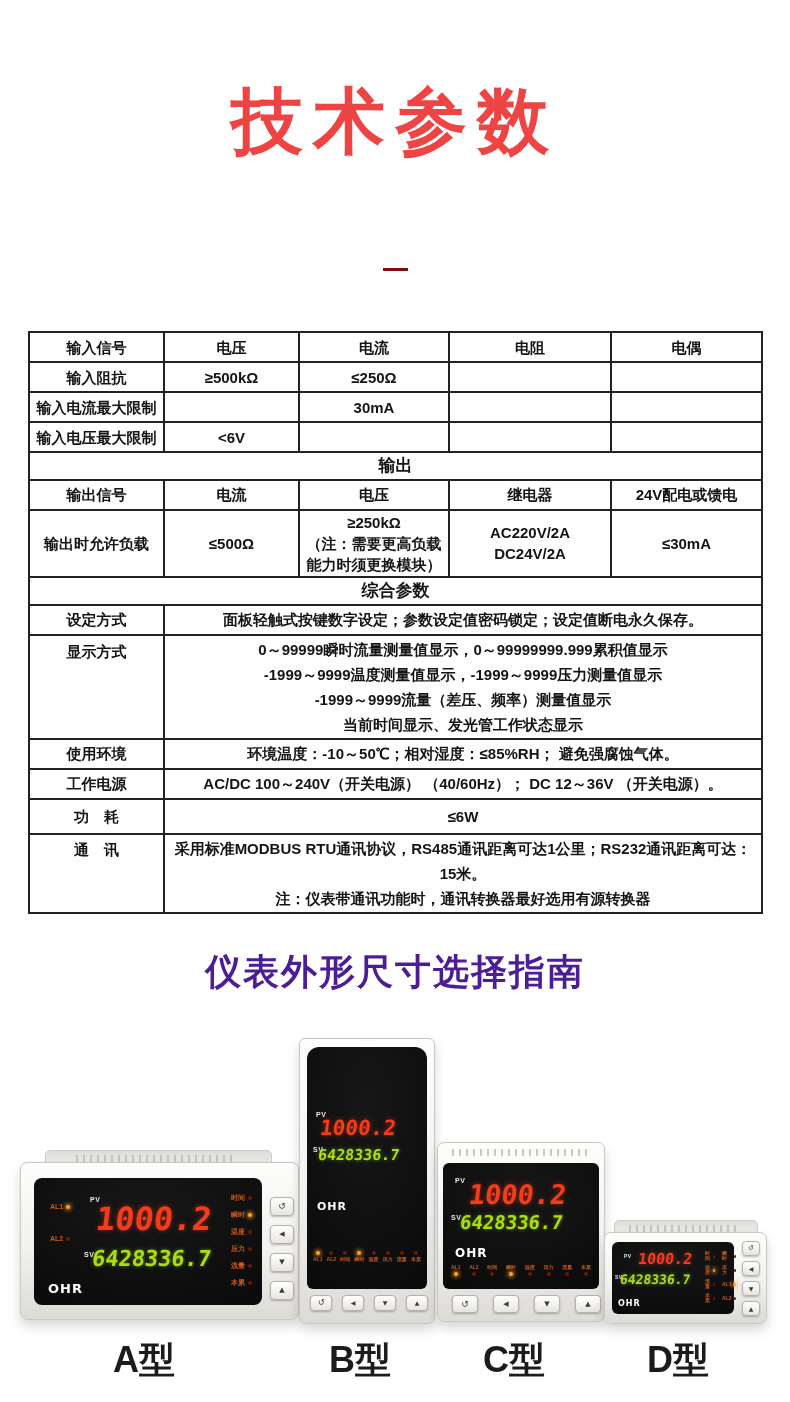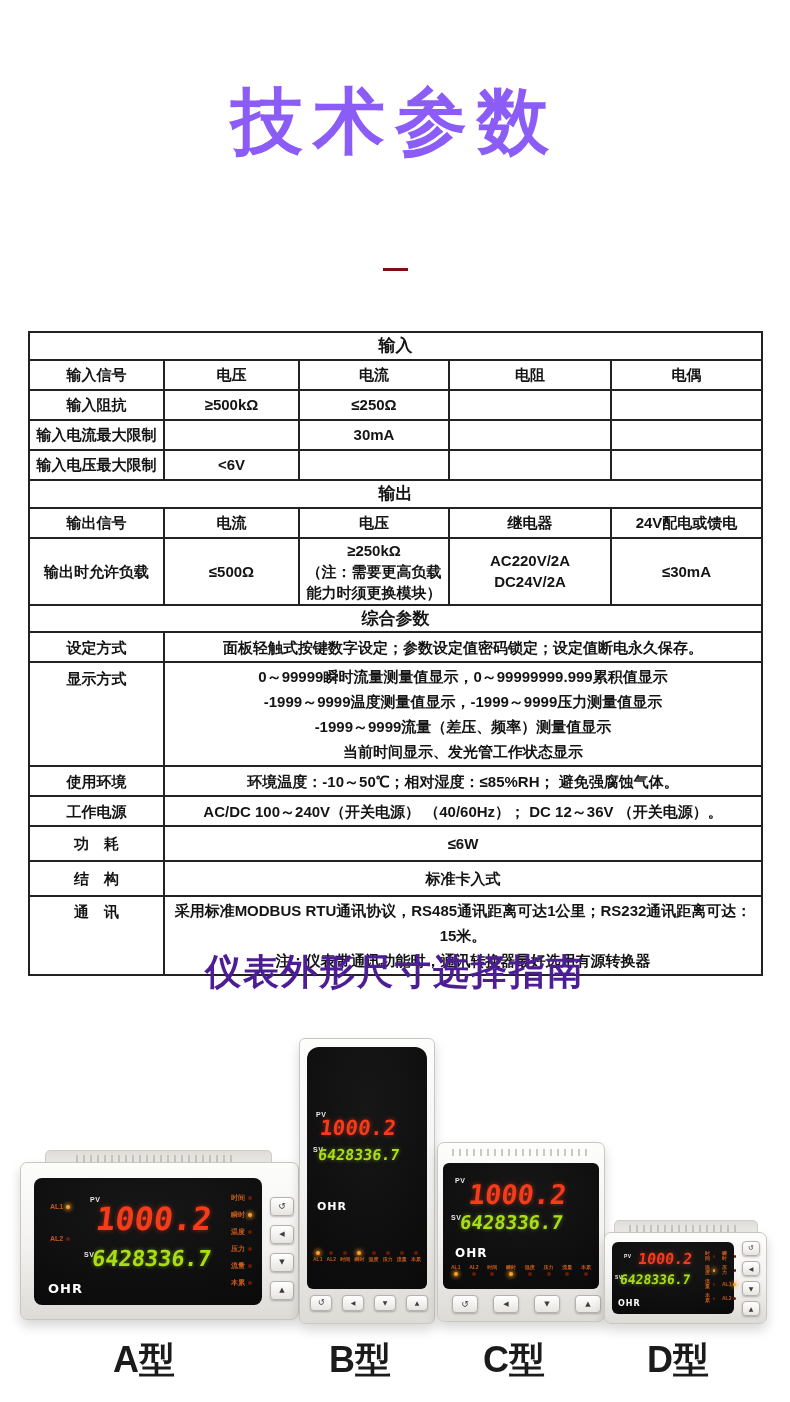--- a/index.html
+++ b/index.html
@@ -1,20 +1,20 @@
 <!DOCTYPE html>
 <html><head>
 <meta charset="utf-8">
 <style>
   html,body{margin:0;padding:0;background:#ffffff;}
   body{width:790px;height:1402px;position:relative;font-family:"Liberation Sans",sans-serif;overflow:hidden;}
 
   
   .page-title{position:absolute;left:0;top:74px;width:790px;text-align:center;
-    font-size:72px;font-weight:900;letter-spacing:10px;color:#8b5cf6;}
+    font-size:72px;font-weight:900;letter-spacing:10px;color:#ef4444;}
   .accent-dash{position:absolute;left:383px;top:268px;width:25px;height:3px;background:#7d0f0f;}
 
   
   table.spec{position:absolute;left:28px;top:331px;width:735px;border-collapse:collapse;
     font-size:15px;font-weight:700;color:#141414;table-layout:fixed;}
   table.spec td{border:2px solid #222;padding:1px 6px;text-align:center;line-height:1.4;overflow:hidden;}
   td.sec{text-align:left;font-size:17px;padding:2px 10px;}
   td.lab-l{text-align:left;padding-left:9px;}
   td.val-l{text-align:left;padding-left:12px;}
   .pre{white-space:pre-line;}
@@ -62,23 +62,20 @@
 
 <table class="spec">
   <colgroup>
       <col style="width:135px">
       <col style="width:135px">
       <col style="width:150px">
       <col style="width:162px">
       <col>
     </colgroup>
   <tbody>
-    <tr class="h-sec">
-      <td class="sec" colspan="5">输入</td>
-    </tr>
     <tr class="h-row">
       <td class="lab-l">输入信号</td>
       <td>电压</td>
       <td>电流</td>
       <td>电阻</td>
       <td>电偶</td>
     </tr>
     <tr class="h-row">
       <td class="lab-l">输入阻抗</td>
       <td>≥500kΩ</td>
@@ -138,24 +135,20 @@
       <td>使用环境</td>
       <td class="val-l" colspan="4">环境温度：-10～50℃；相对湿度：≤85%RH；  避免强腐蚀气体。</td>
     </tr>
     <tr class="h-row">
       <td>工作电源</td>
       <td class="val-l" colspan="4">AC/DC 100～240V（开关电源） （40/60Hz）； DC 12～36V （开关电源）。</td>
     </tr>
     <tr class="h-sm">
       <td>功　耗</td>
       <td class="val-l" colspan="4">≤6W</td>
-    </tr>
-    <tr class="h-sm">
-      <td>结　构</td>
-      <td class="val-l" colspan="4">标准卡入式</td>
     </tr>
     <tr class="h-com">
       <td style="vertical-align:top;padding-top:4px;">通　讯</td>
       <td class="val-l pre" colspan="4">采用标准MODBUS RTU通讯协议，RS485通讯距离可达1公里；RS232通讯距离可达：15米。
 注：仪表带通讯功能时，通讯转换器最好选用有源转换器</td>
     </tr>
   </tbody>
 </table>
 
 <div class="sec2-title">仪表外形尺寸选择指南</div>

